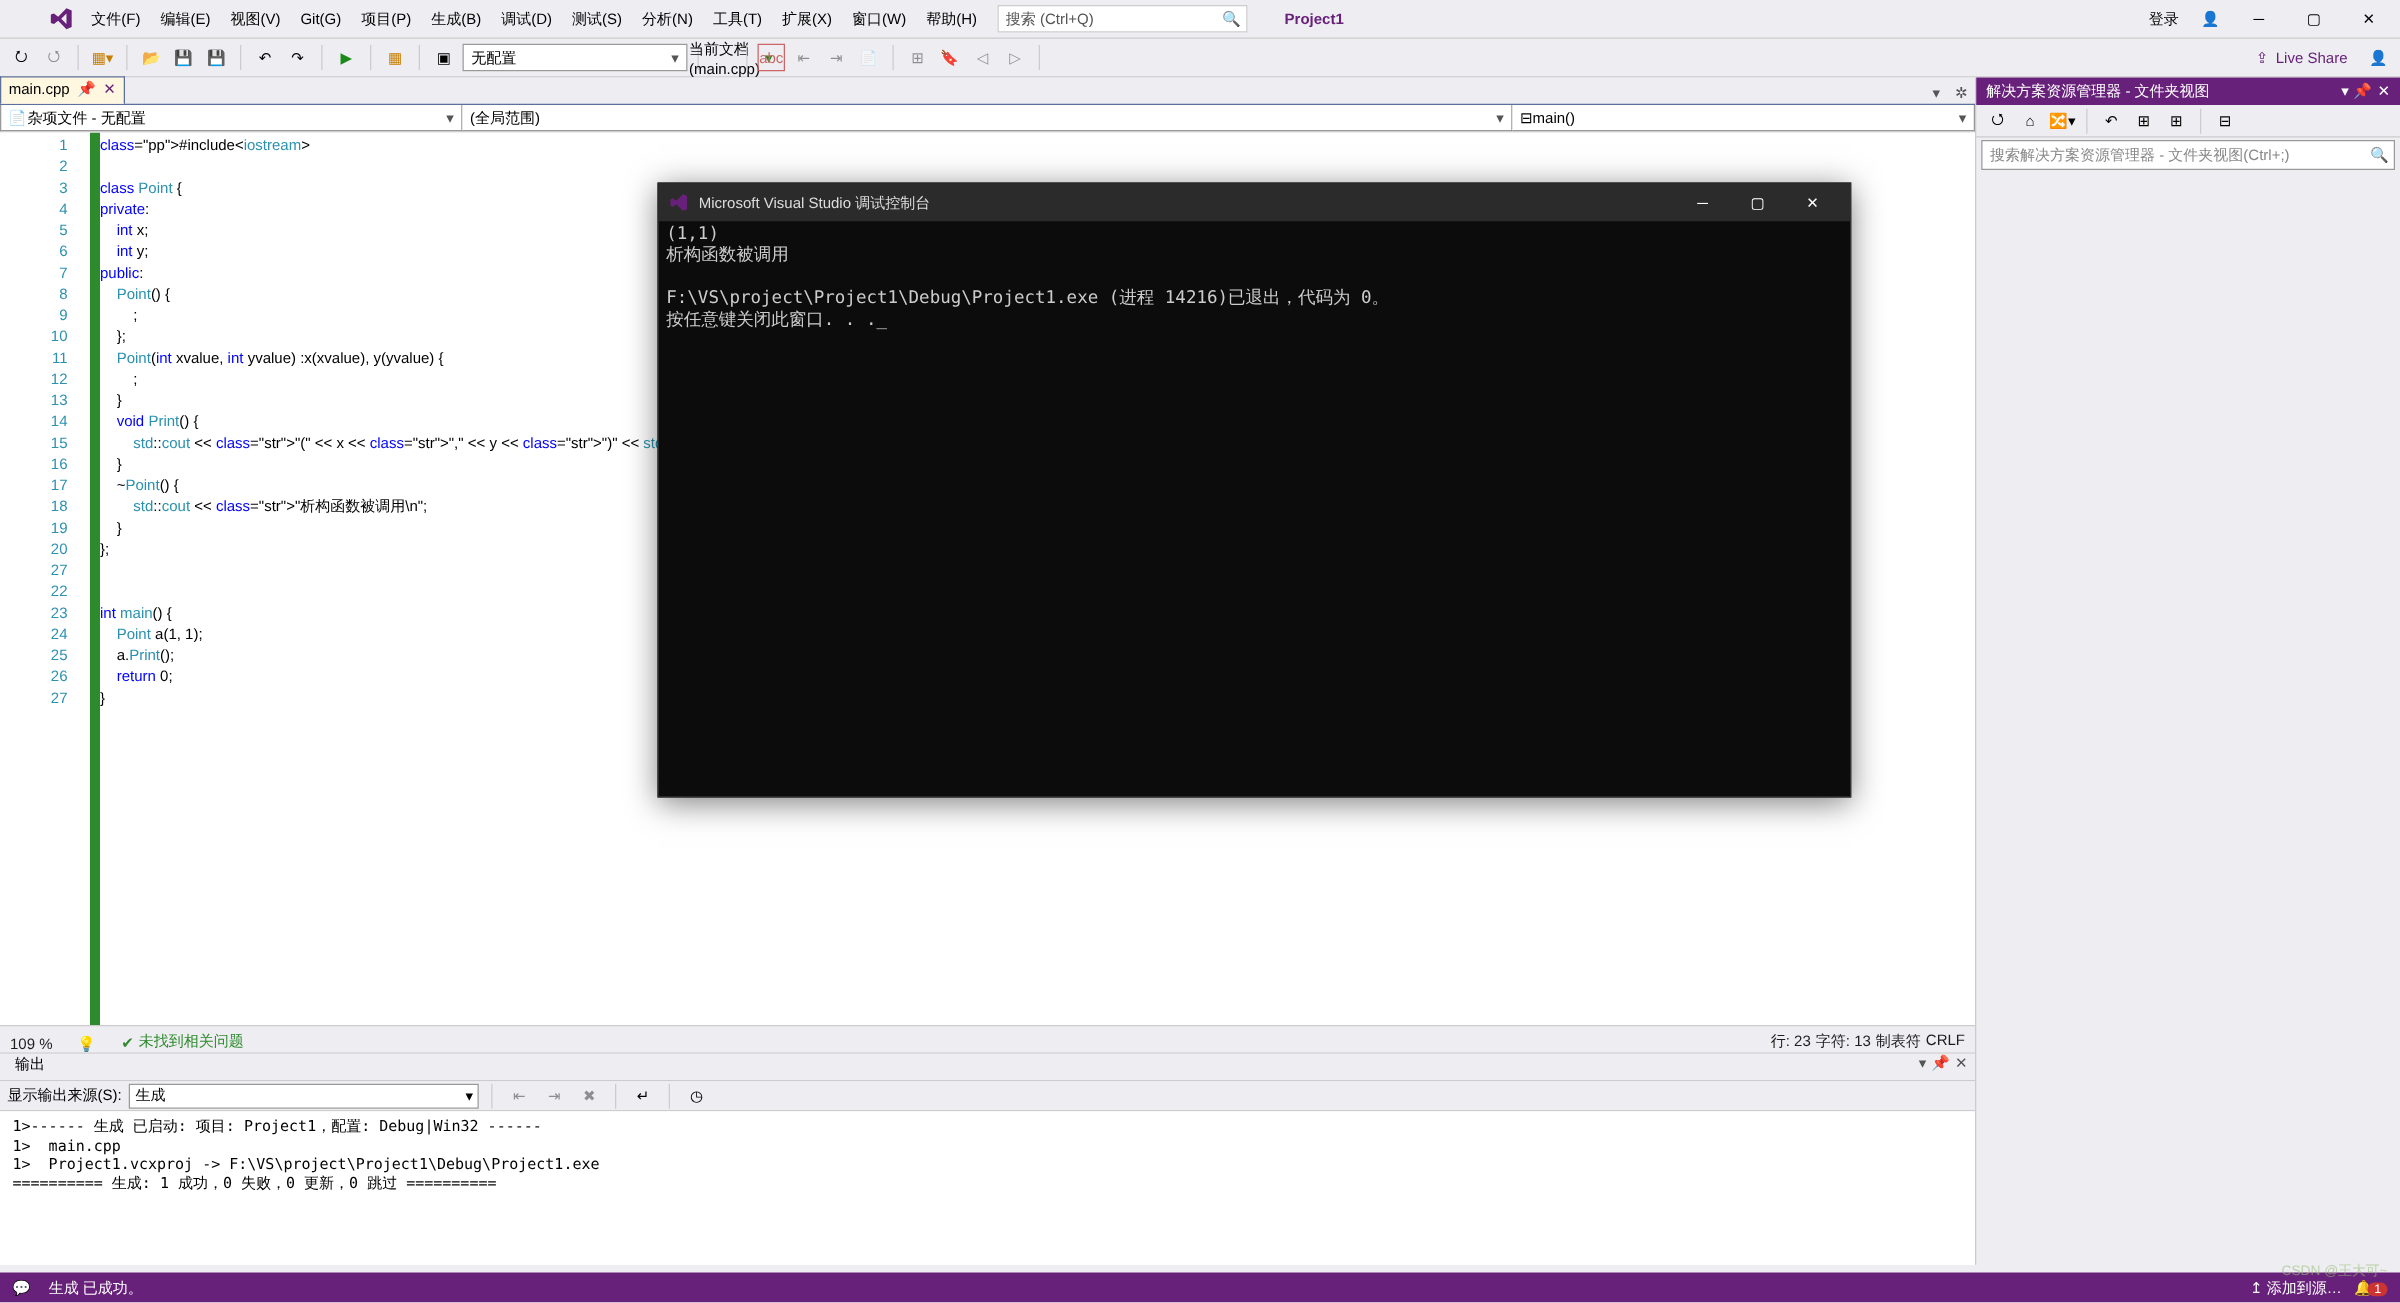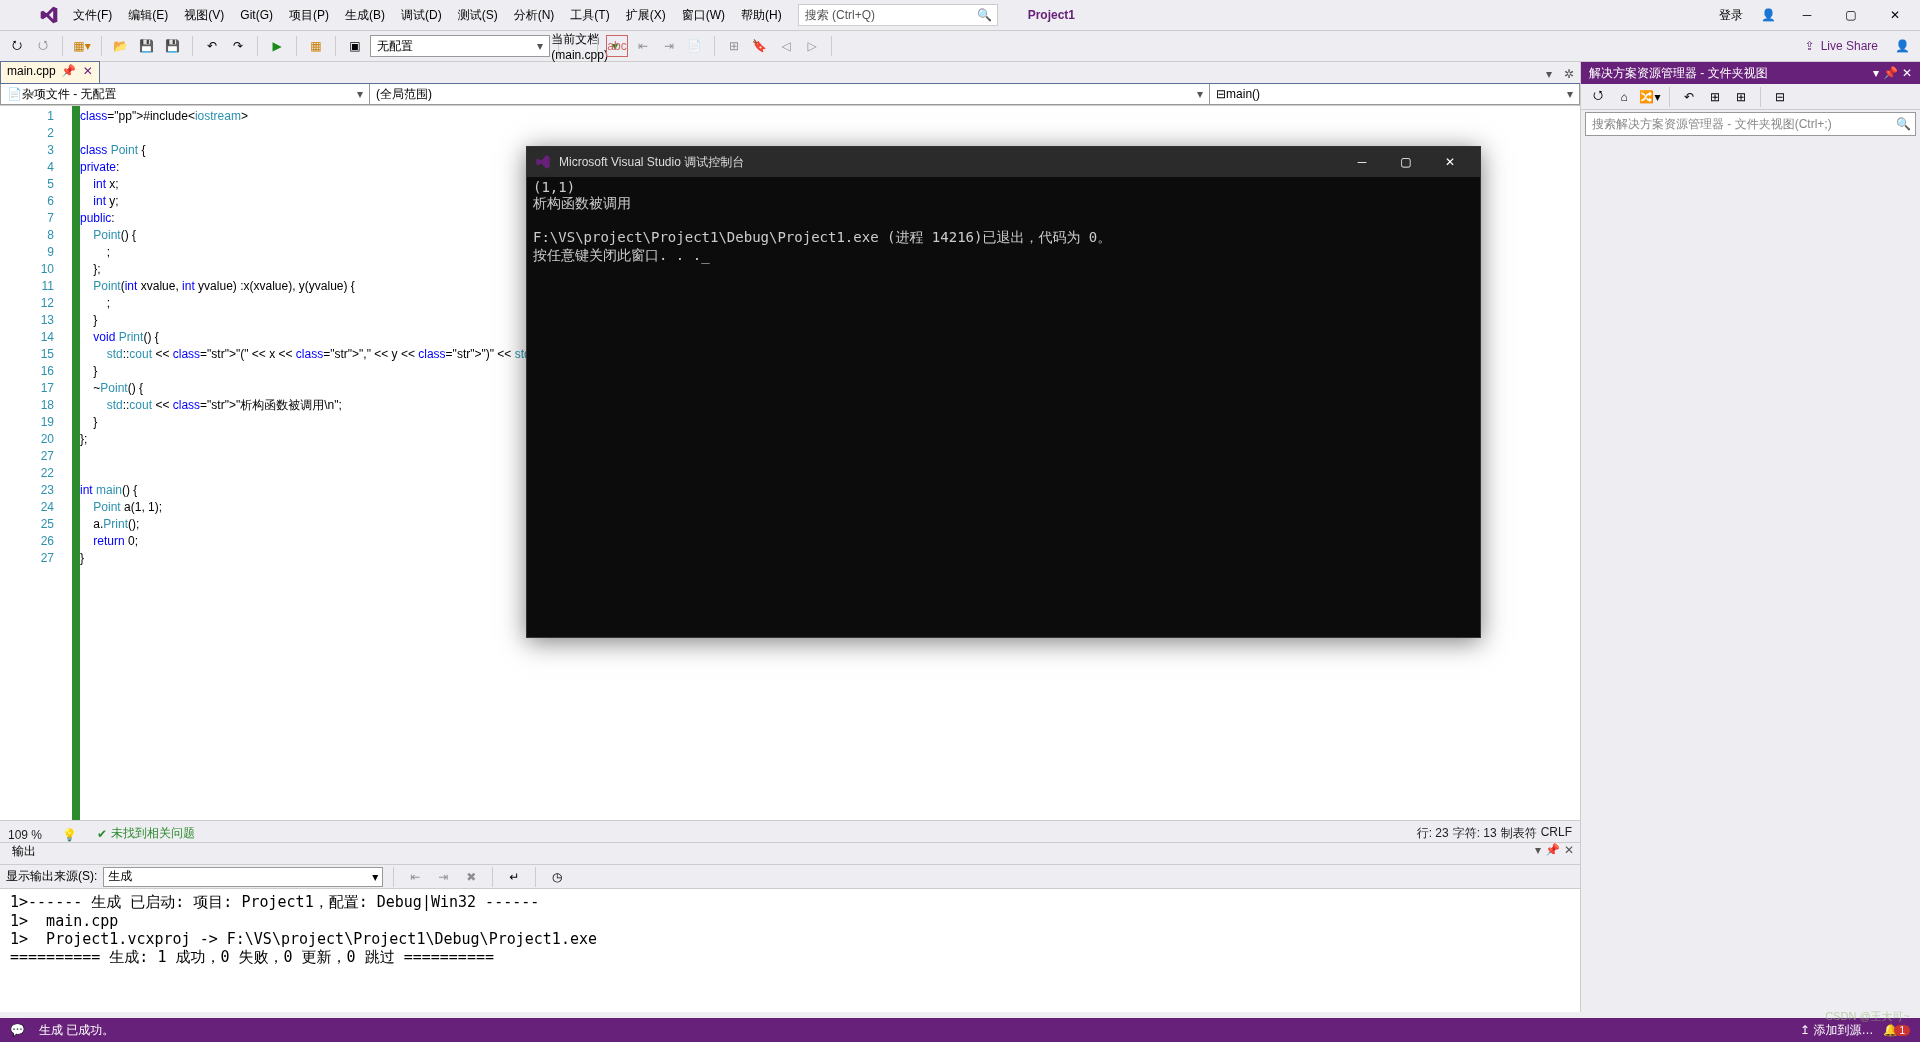--- a/index.html
+++ b/index.html
@@ -40,21 +40,21 @@
 .editor-status { height:22px; background:#eeeef2; border-top:1px solid #ccc; display:flex; align-items:flex-end; padding:0 8px; gap:20px; font-size:11px; color:#1e1e1e; }
 .editor-status .nowarn { color:#2d8a2d; display:flex; align-items:center; gap:4px;}
 .editor-status .right { margin-left:auto; display:flex; gap:4px; }
 .output-panel { border-top:1px solid #ccc; display:flex; flex-direction:column; height:170px; }
 .out-header { height:22px; background:#eeeef2; display:flex; align-items:flex-start; border-bottom:1px solid #ccc; padding:0 6px;gap:42px;}
 .out-header .title { padding:0 6px; }
 .out-header .hdr-btns { margin-left:auto; display:flex; gap:4px; color:#555; }
 .out-toolbar { height:24px; display:flex; align-items:center; padding:0 6px; gap:6px; border-bottom:1px solid #ccc; background:#eeeef2; }
 .out-select { width:280px; height:20px; border:1px solid #999; background:#fff; display:flex; align-items:center; padding:0 18px 0 4px; position:relative; }
 .out-select::after { content:"▾"; position:absolute; right:4px; }
-.out-body { flex:1; background:#fff; font-family:Consolas,monospace; font-size:15px; padding:4px 10px; overflow:auto; white-space:pre; }
+.out-body { flex:1; background:#fff; font-family:Consolas,monospace; font-size:12px; padding:4px 10px; overflow:auto; white-space:pre; }
 .solution-col { width:340px; background:#eeeef2; border-left:1px solid #ccc; display:flex; flex-direction:column; }
 .sol-header { height:22px; background:#68217a; color:#fff; display:flex; align-items:center; padding:0 8px; }
 .sol-header .hdr-btns { margin-left:auto; display:flex; gap:4px; }
 .sol-toolbar { height:26px; display:flex; align-items:center; padding:0 6px; gap:4px; border-bottom:1px solid #ccc; }
 .sol-search { height:24px; border:1px solid #999; background:#fff; margin:2px 4px; display:flex; align-items:center; padding:0 6px; color:#888; position:relative;}
 .sol-search .mag { position:absolute; right:4px; color:#555; }
 .statusbar { position:absolute; bottom:0; left:0; right:0; height:24px; background:#68217a; color:#fff; display:flex; align-items:center; padding:0 10px; gap:14px; }
 .statusbar .right { margin-left:auto; display:flex; align-items:center; gap:10px; }
 .console-window { position:absolute; left:526px; top:146px; width:955px; height:492px; background:#0c0c0c; color:#ccc; box-shadow:0 4px 24px rgba(0,0,0,0.5); display:flex; flex-direction:column; border:1px solid #333; }
 .con-title { height:30px; background:#2b2b2b; display:flex; align-items:center; padding:0 8px; color:#ddd; }

